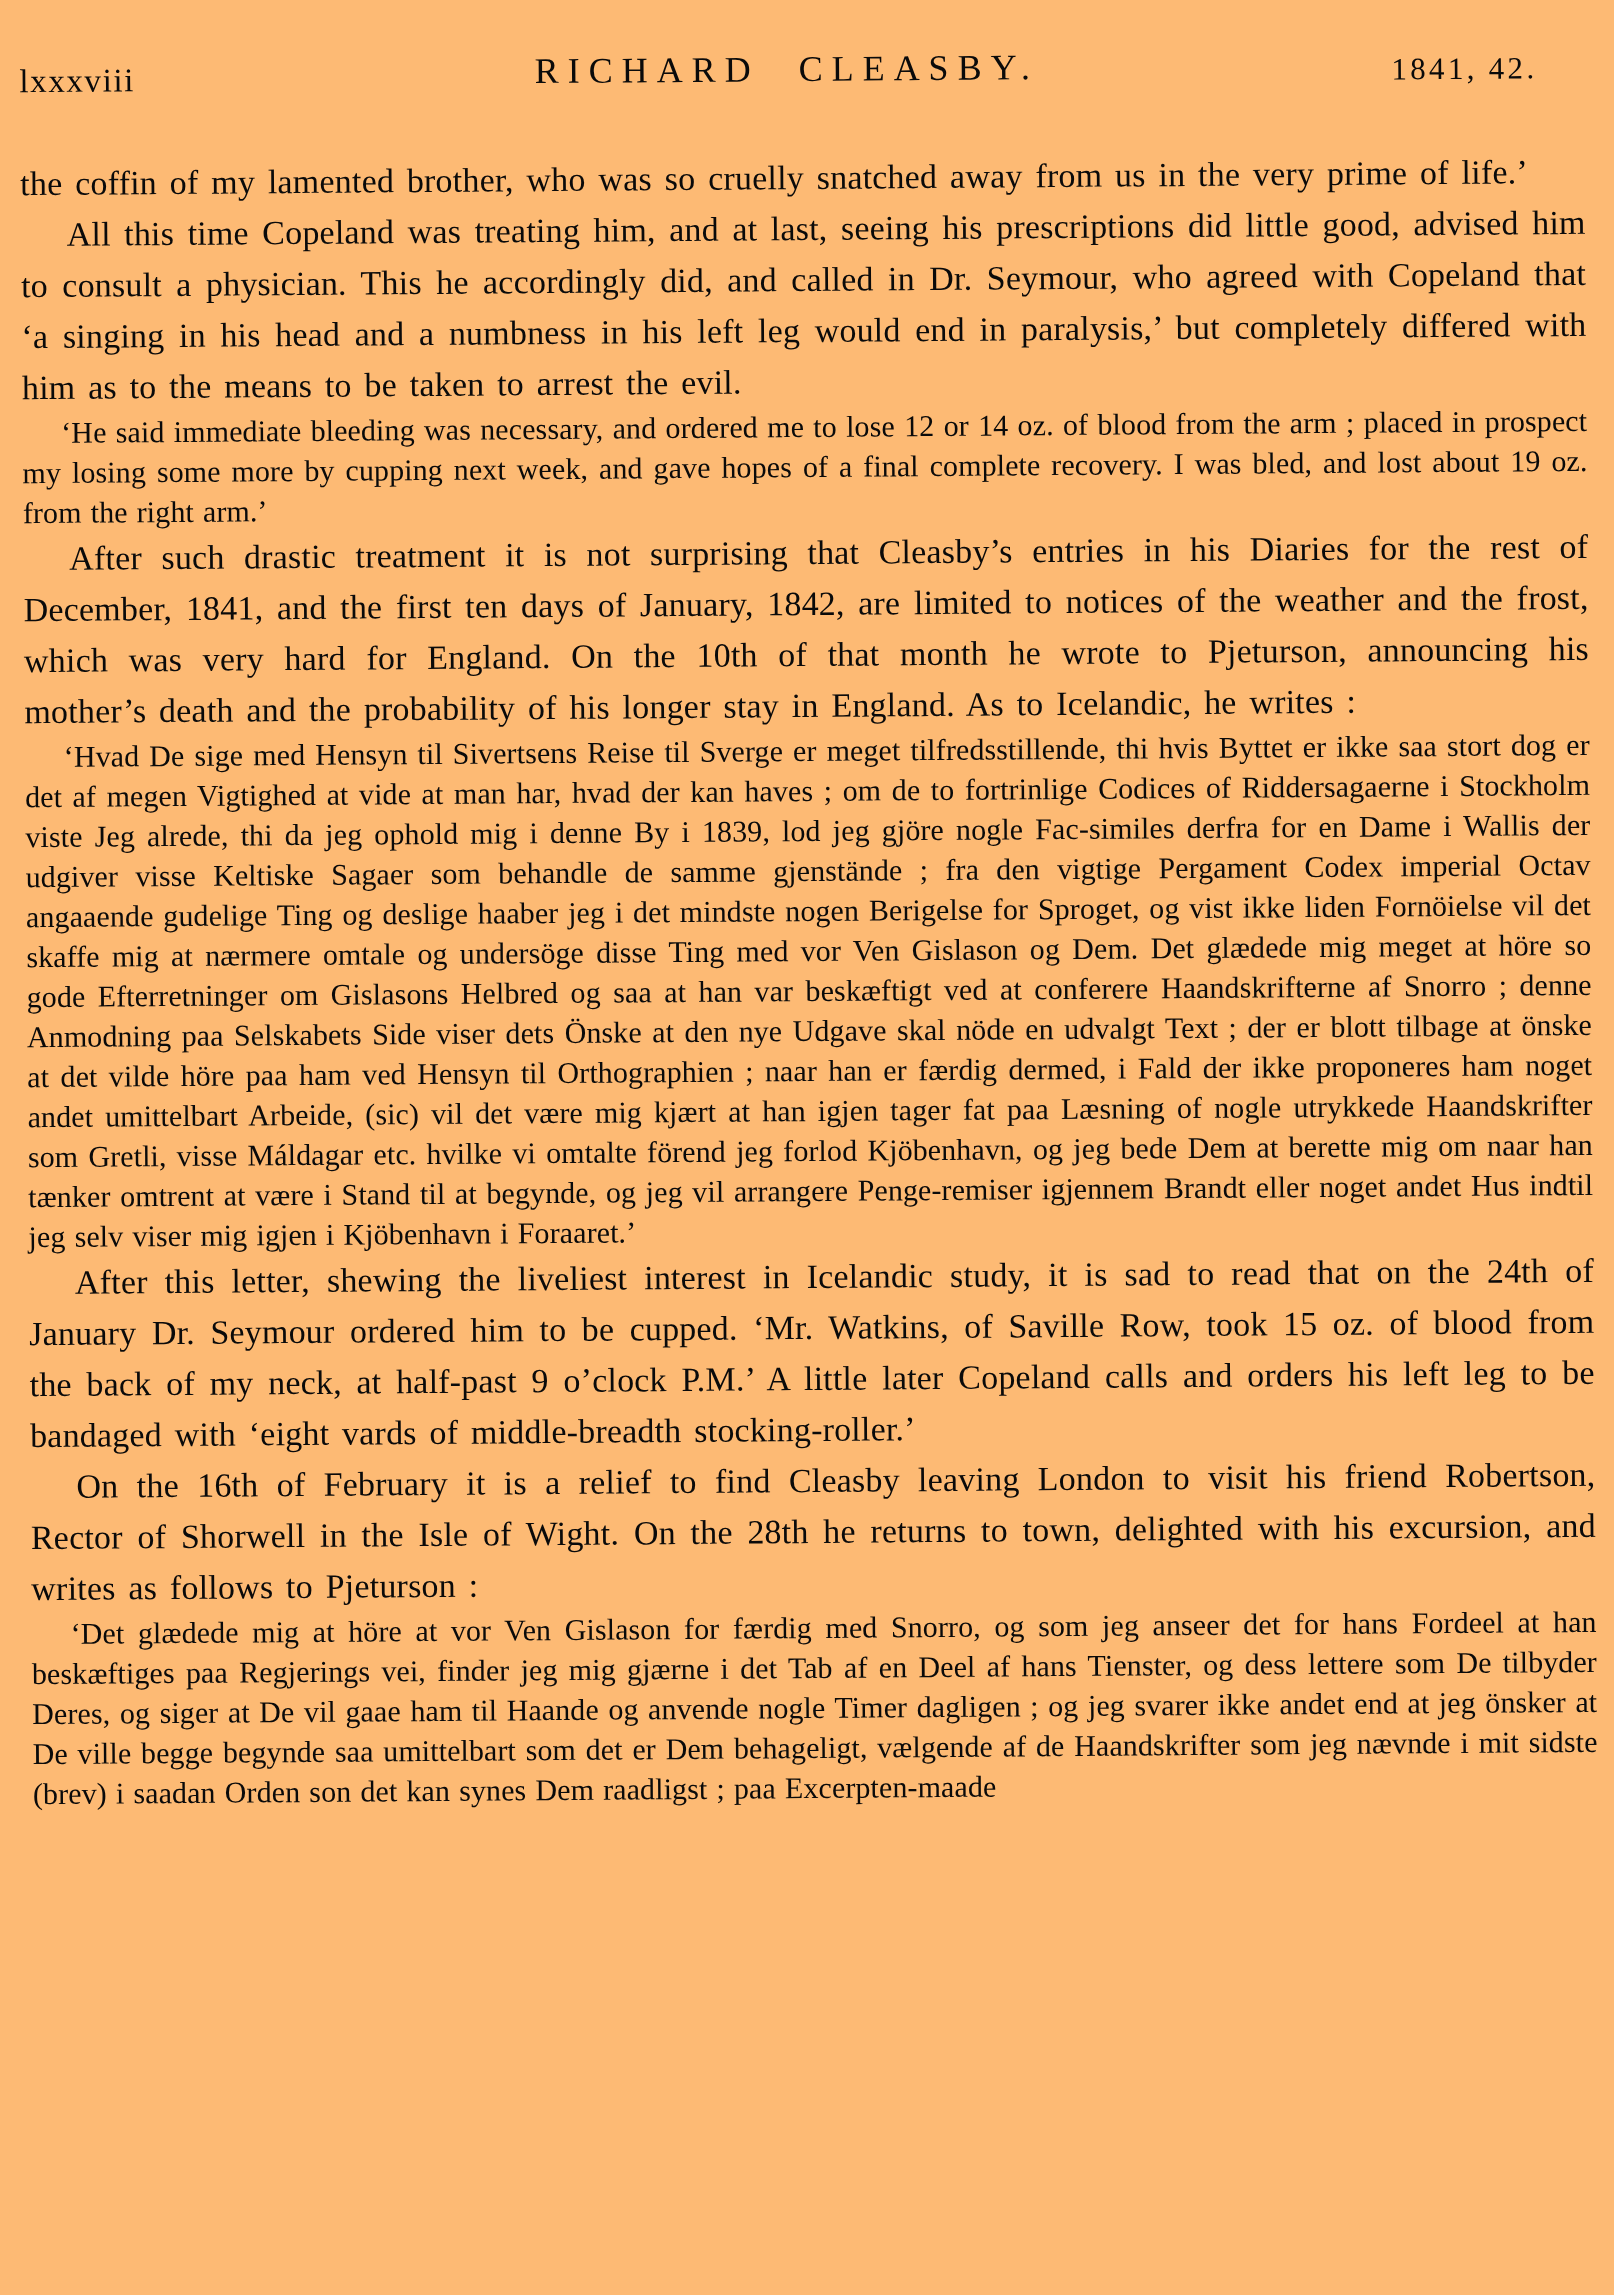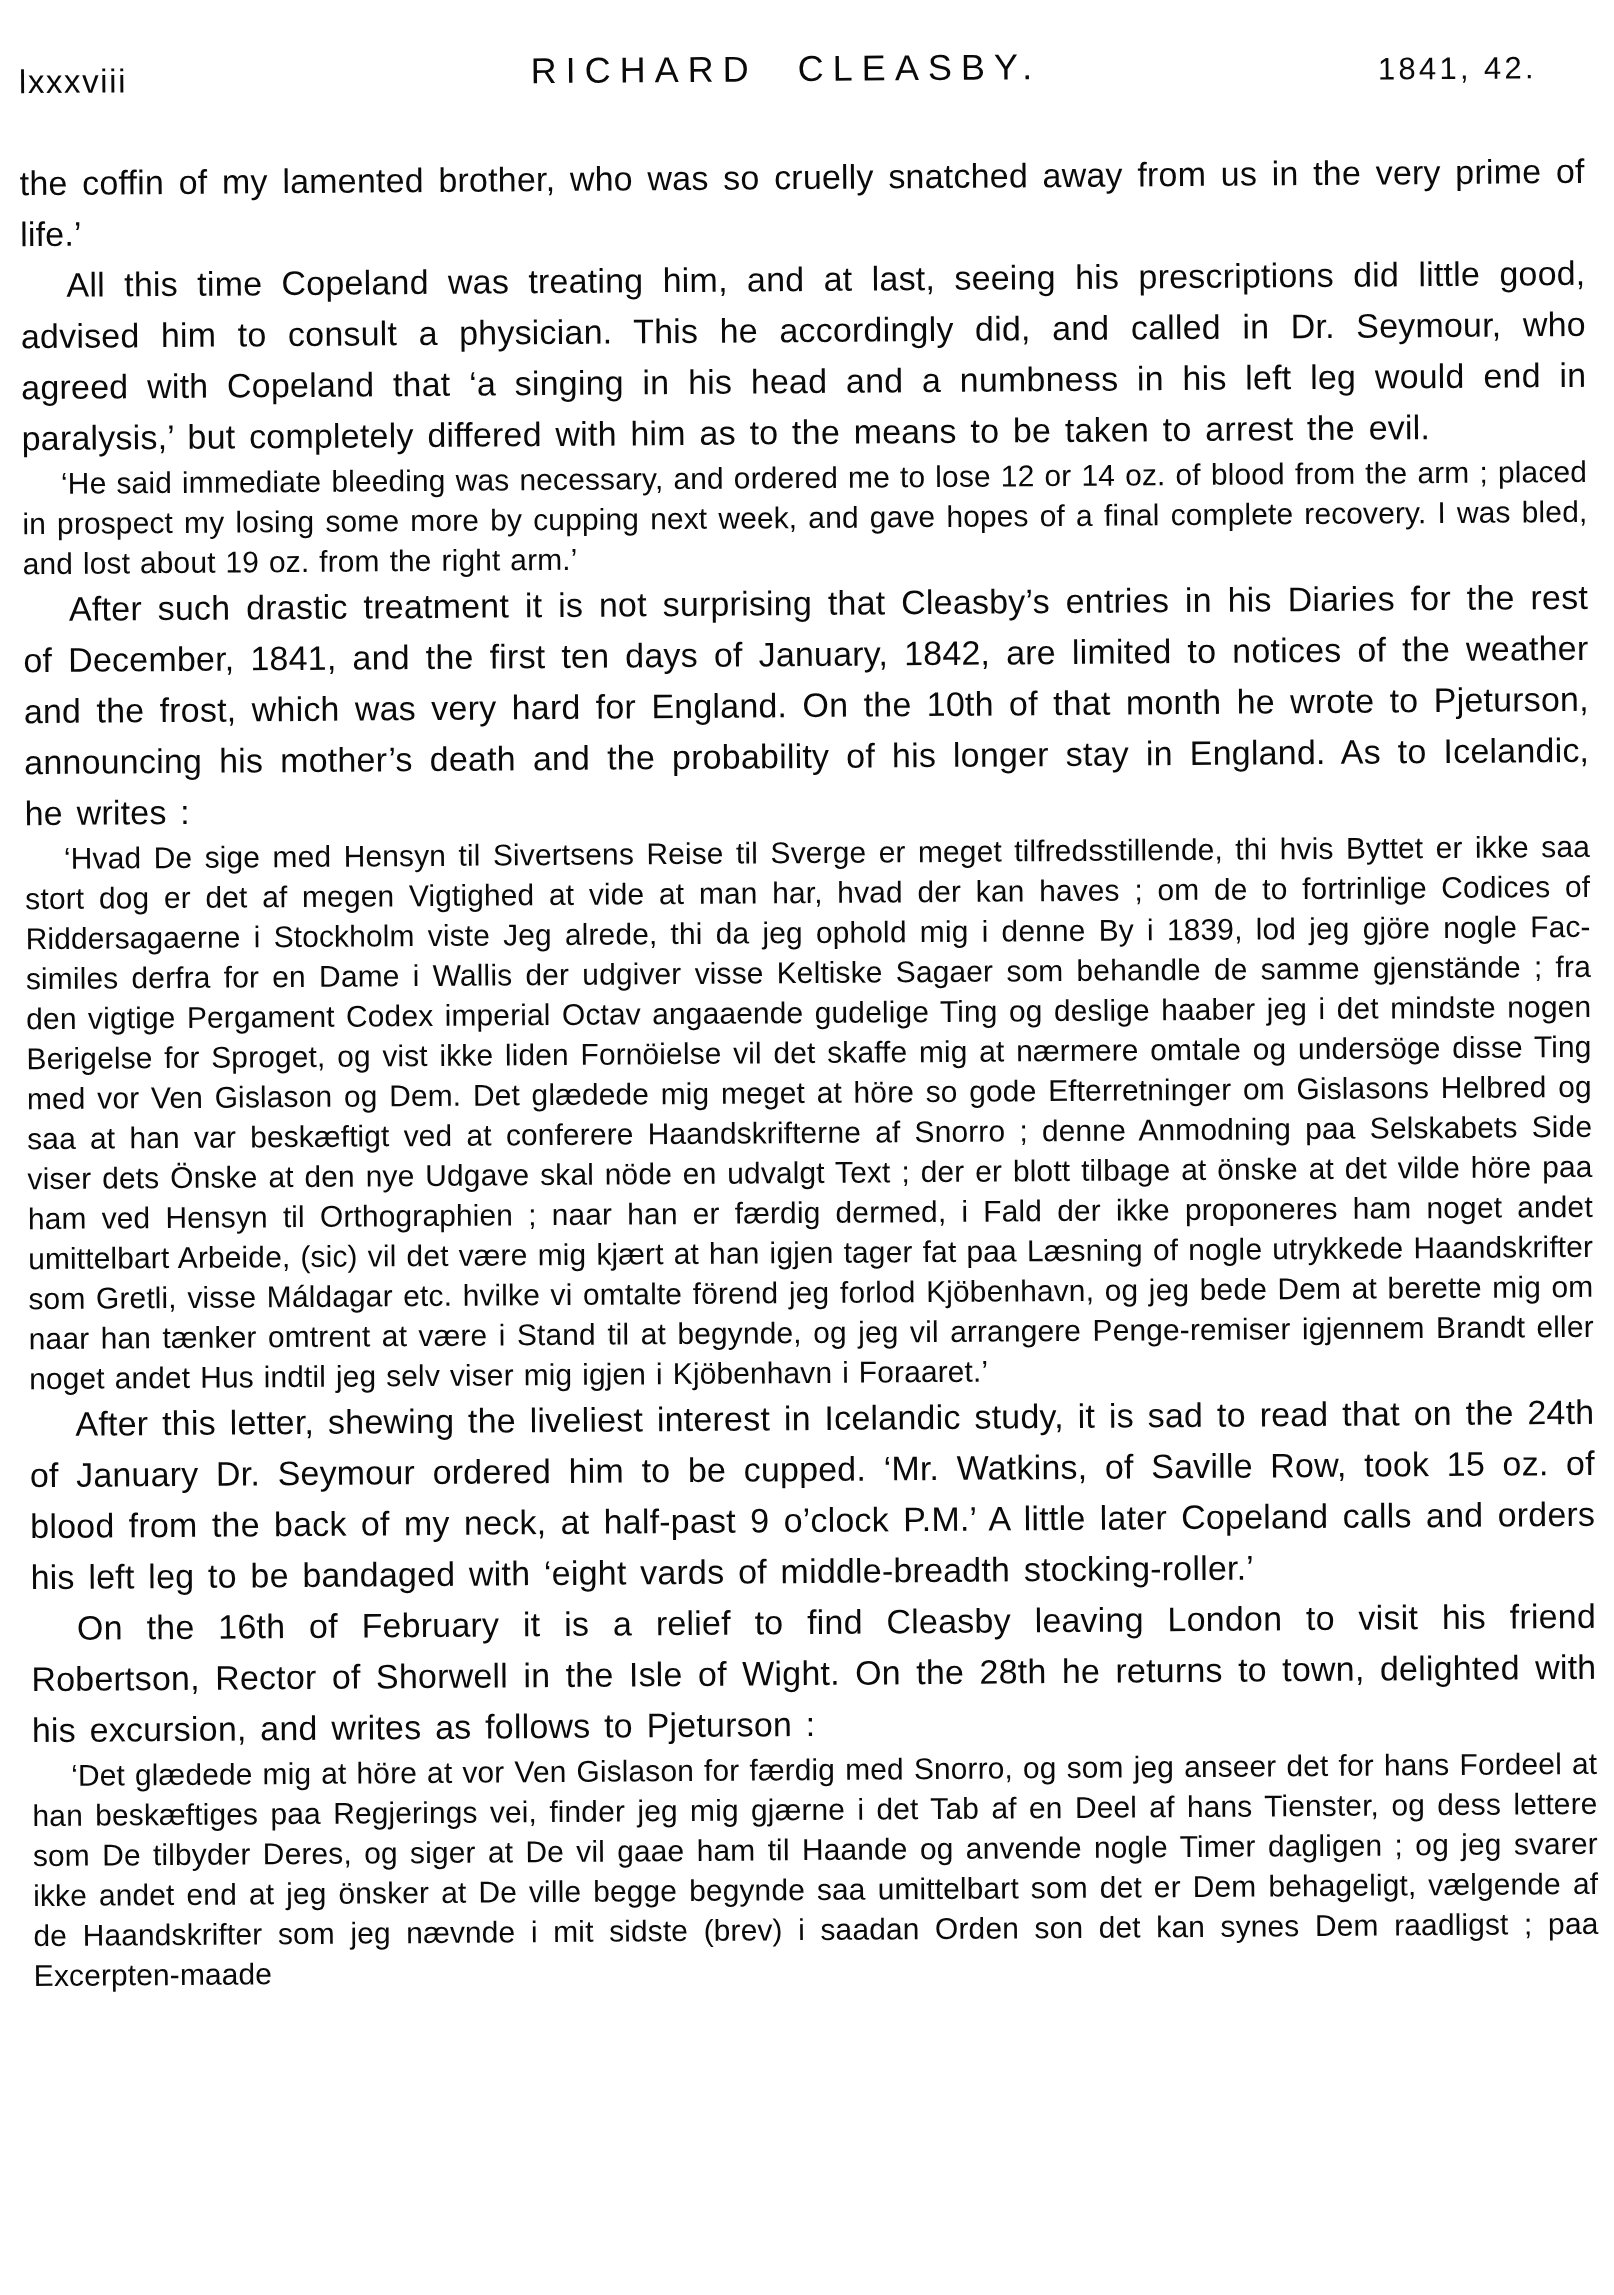--- a/index.html
+++ b/index.html
@@ -4,24 +4,24 @@
 <style>
   html, body {
     margin: 0;
     padding: 0;
     background: #e8e8e8;
   }
   .sheet {
     position: relative;
     width: 1614px;
     height: 2295px;
-    background: #ffffff;
+    background: #fdba74;
     overflow: hidden;
     color: #0a0a0a;
-    font-family: Liberation Sans, sans-serif;
+    font-family: Liberation Serif, serif;
   }
   .scan-tilt {
     position: absolute;
     left: 0; top: 0; right: 0;
     transform: rotate(-0.45deg);
     transform-origin: 50% 40%;
     padding: 41px 24.5px 0 24.5px;
   }
   .running-head {
     position: relative;

